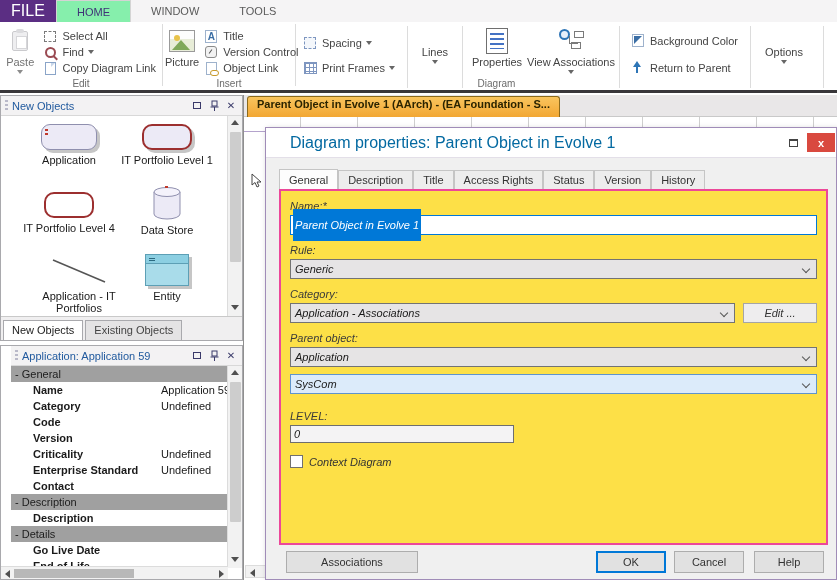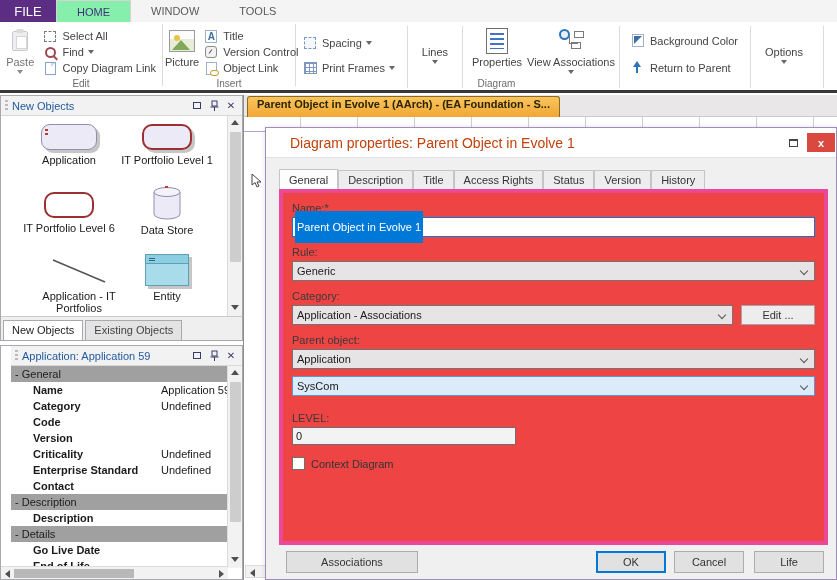--- a/index.html
+++ b/index.html
@@ -3,21 +3,21 @@
 <meta charset="utf-8">
 <style>
   * { margin:0; padding:0; box-sizing:border-box; }
   html,body { width:837px; height:580px; overflow:hidden; }
   body { font-family:"Liberation Sans","DejaVu Sans",sans-serif; font-size:11px; color:#333; background:#fff; }
   #app { position:relative; width:837px; height:580px; background:#fff; overflow:hidden; }
 
   
   #ribbon { position:absolute; left:0; top:0; width:837px; height:93px; background:#fff; border-bottom:3px solid #39373a; }
   .tabrow { position:absolute; left:0; top:0; width:100%; height:22px; background:#f5f4f5; display:flex; }
-  .apptab { width:56px; height:22px; background:#5b2e83; color:#fff; display:flex; align-items:center; justify-content:center; font-size:13px; }
+  .apptab { width:56px; height:22px; background:#5b2e83; color:#fff; display:flex; align-items:center; justify-content:center; font-size:16px; }
   .rtab { padding:0 20px; height:22px; display:flex; align-items:center; color:#5a5a5a; font-size:11px; }
   .rtab.active { background:#86efac; border:1px solid #d4d4d4; border-bottom:none; color:#3f3277; }
   .ribbon-body { position:absolute; left:0; top:22px; width:100%; height:68px; background:#fff; display:flex; }
   .rgroup { position:relative; height:100%; padding:2px 2px 14px 2px; display:flex; }
   .rgroup-label { position:absolute; bottom:1px; left:0; right:0; text-align:center; color:#6b6b6b; font-size:10px; }
   .rsep { width:1px; height:62px; margin-top:2px; background:#dcdcdc; }
   .bigbtn { width:46px; display:flex; flex-direction:column; align-items:center; justify-content:flex-start; padding-top:4px; color:#444; }
   .bigbtn .blabel { margin-top:3px; text-align:center; line-height:11px; }
   .caret { width:0; height:0; border-left:3px solid transparent; border-right:3px solid transparent; border-top:4px solid #666; display:inline-block; margin-top:2px; }
   .smallcol { display:flex; flex-direction:column; justify-content:flex-start; padding-top:4px; }
@@ -103,28 +103,28 @@
   .doc-tabbar { position:absolute; left:0; top:0; width:100%; height:22px; background:#e9e7e8; border-bottom:1px solid #c9c9c9; }
   .doc-tab { position:absolute; left:3px; top:1px; height:21px; padding:1px 9px 0 9px; background:linear-gradient(180deg,#f9c55e,#f2a733); border:1px solid #8b6a1c; border-bottom:none; border-radius:3px 3px 0 0; font-weight:bold; color:#2b2400; white-space:nowrap; }
   .ruler { position:absolute; left:0; top:22px; width:100%; height:15px; background:#fff; border-bottom:1px solid #b4a3cc; background-image:repeating-linear-gradient(90deg,transparent 0 56px,#cfcfcf 56px 57px); }
   .canvas { position:absolute; left:0; top:38px; width:100%; height:447px; background:#fff; background-image:repeating-linear-gradient(90deg,transparent 0 56px,#e9e9e9 56px 57px); }
   .cursor-svg { position:absolute; left:6px; top:40px; }
   .canvas-hscroll { position:absolute; left:1px; bottom:2px; width:22px; height:13px; background:#f2f2f2; border:1px solid #dcdcdc; }
 
   
   #dialog { position:absolute; left:265px; top:127px; width:572px; height:453px; background:#f0f0f0; border:1px solid #a08cb8; box-shadow:2px 2px 6px rgba(0,0,0,.25); }
   .dlg-titlebar { height:30px; background:#fff; border-bottom:1px solid #e3dfe8; display:flex; align-items:center; padding-left:24px; }
-  .dlg-title { font-size:14px; color:#c2410c; flex:1; }
+  .dlg-title { font-size:16px; color:#0369a1; flex:1; }
   .dlg-max { width:16px; height:14px; display:flex; align-items:center; justify-content:center; margin-right:6px; }
   .dlg-max .mbox { width:9px; height:8px; border:1px solid #444; border-top:2px solid #444; }
   .dlg-close { width:28px; height:19px; background:#d9493f; color:#fff; font-weight:bold; font-size:11px; display:flex; align-items:center; justify-content:center; margin-right:1px; }
   .dlg-tabs { position:absolute; left:13px; top:42px; right:8px; height:20px; display:flex; }
   .dtab { padding:3px 9px; border:1px solid #c5c5c5; border-bottom:none; background:#ededed; color:#333; margin-right:0; }
   .dtab.active { background:#fdfdfd; position:relative; top:-1px; padding-top:4px; }
-  .dlg-content { position:absolute; left:13px; top:61px; right:8px; bottom:34px; background:#ef4444; border:4px solid #ec4899; }
+  .dlg-content { position:absolute; left:13px; top:61px; right:8px; bottom:34px; background:#fde047; border:2px solid #ec4899;font-style:italic; }
   .fld-label { margin:9px 0 3px 9px; color:#3a3a3a; }
   .fld { margin:0 9px; }
   .txt-input { height:20px; background:#fff; border:1px solid #0078d7; display:flex; align-items:center; padding-left:2px; }
   .sel-text { background:#0078d7; color:#fff; padding:10px 2px; }
   .combo { height:20px; background:#e6e4e5; border:1px solid #737373; display:flex; align-items:center; padding-left:4px; position:relative; color:#1a1a1a; }
   .combo .chev { position:absolute; right:7px; top:6px; width:6px; height:6px; border-right:1.3px solid #555; border-bottom:1.3px solid #555; transform:rotate(45deg); }
   .combo.blue { background:#dcebfa; border-color:#5f94cc; }
   .cat-row { display:flex; margin:0 9px; }
   .cat-row .combo { flex:1; }
   .edit-btn { width:74px; height:20px; margin-left:8px; background:#eeedee; border:1px solid #a5a5a5; display:flex; align-items:center; justify-content:center; color:#333; }
@@ -301,21 +301,21 @@
       <div class="shape-item" style="left:18px;top:8px;">
         <span class="sh-app"></span>
         <span class="slabel">Application</span>
       </div>
       <div class="shape-item" style="left:116px;top:8px;">
         <span class="sh-itpl1"></span>
         <span class="slabel">IT Portfolio Level 1</span>
       </div>
       <div class="shape-item" style="left:18px;top:76px;">
         <span class="sh-itpl2"></span>
-        <span class="slabel">IT Portfolio Level 6</span>
+        <span class="slabel">IT Portfolio Level 4</span>
       </div>
       <div class="shape-item" style="left:116px;top:70px;">
         <svg width="32" height="34" viewBox="0 0 32 34">
           <path d="M3 6 v22 a13 5 0 0 0 26 0 v-22" fill="#eceaf6" stroke="#8f8fae"></path>
           <ellipse cx="16" cy="6" rx="13" ry="4.5" fill="#f4f2fb" stroke="#8f8fae"></ellipse>
           <rect x="14" y="0" width="3" height="2" fill="#c0392b"></rect>
         </svg>
         <span class="slabel">Data Store</span>
       </div>
       <div class="shape-item" style="left:28px;top:140px;">
@@ -478,17 +478,17 @@
       </div>
       <div class="chk-row">
         <span class="chkbox"></span>
         <span>Context Diagram</span>
       </div>
     </div>
     <div class="dlg-footer">
       <div class="btn assoc-btn">Associations</div>
       <div class="btn ok-btn">OK</div>
       <div class="btn cancel-btn">Cancel</div>
-      <div class="btn help-btn">Life</div>
+      <div class="btn help-btn">Help</div>
     </div>
   </div>
 
 </div>
 
 </body></html>

